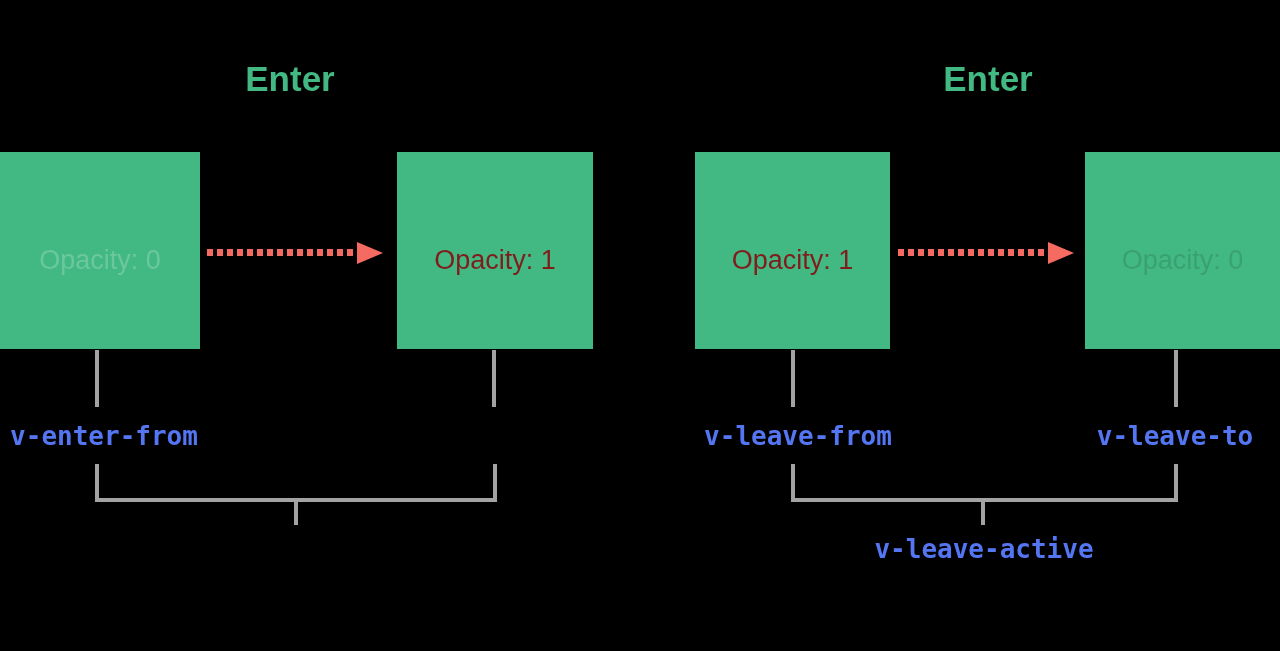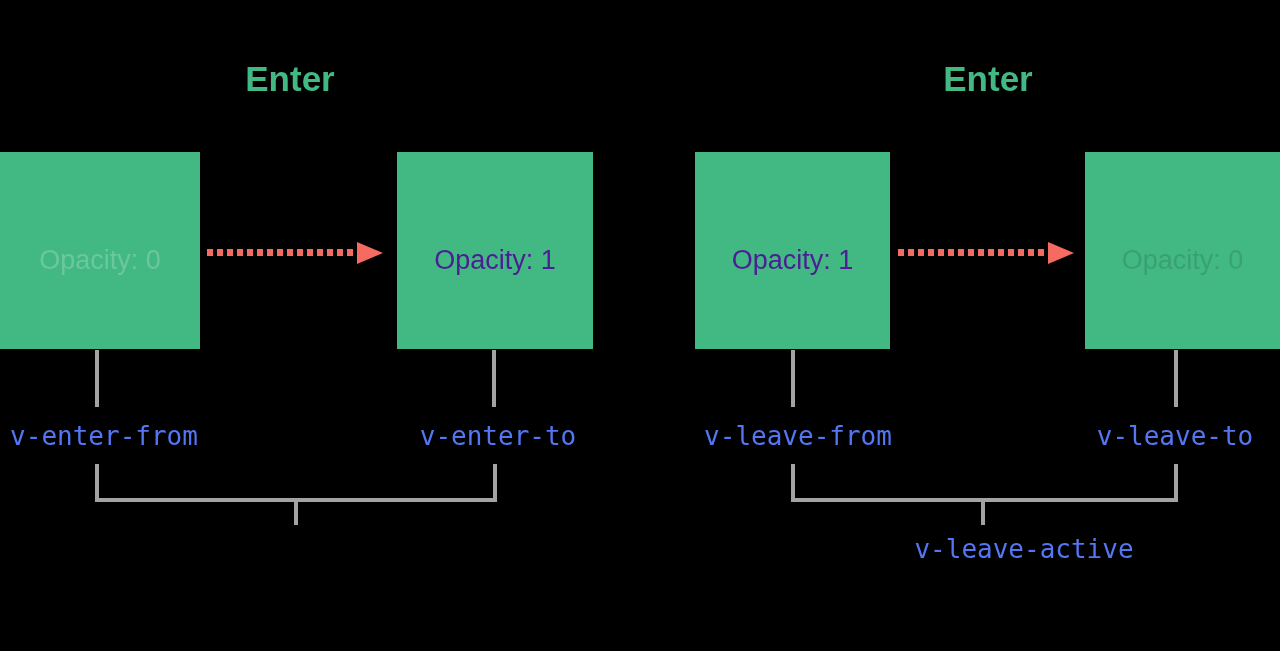--- a/index.html
+++ b/index.html
@@ -27,21 +27,21 @@
     height: 197px;
     background: #42b883;
     display: flex;
     align-items: center;
     justify-content: center;
     font-size: 27px;
     padding-top: 20px;
     box-sizing: border-box;
     white-space: nowrap;
   }
-  .box.solid { color: #4c1d95; }
+  .box.solid { color: #7f1d1d; }
   .box.faded-light { color: rgba(255,255,255,0.22); }
   .box.faded-dark { color: rgba(0,0,0,0.13); }
   .dash {
     position: absolute;
     top: 249px;
     height: 7px;
     background: repeating-linear-gradient(90deg, #f66b61 0 6px, transparent 6px 10px);
   }
   .head {
     position: absolute;
@@ -59,21 +59,21 @@
   }
   .hline {
     position: absolute;
     height: 4px;
     background: #a3a3a3;
   }
   .clabel {
     position: absolute;
     transform: translateX(-50%);
     font-family: "DejaVu Sans Mono", monospace;
-    font-weight: normal;
+    font-weight: bold;
     font-size: 26px;
     line-height: 30px;
     color: #5476f3;
     white-space: nowrap;
   }
   .row1 { top: 421px; }
   .row2 { top: 534px; }
 </style>
 </head>
 <body>
@@ -102,29 +102,28 @@
 
   <div class="dash" style="left:898px; width:151px"></div>
   <div class="head" style="left:1048px"></div>
 
   <div class="vline" style="left:95px; top:350px; height:57px"></div>
   <div class="vline" style="left:492px; top:350px; height:57px"></div>
   <div class="vline" style="left:791px; top:350px; height:57px"></div>
   <div class="vline" style="left:1174px; top:350px; height:57px"></div>
 
   <div class="clabel row1" style="left:104px">v-enter-from</div>
-  <div class="clabel row1" style="left:498px">v-enter-to</div>
   <div class="clabel row1" style="left:798px">v-leave-from</div>
   <div class="clabel row1" style="left:1175px">v-leave-to</div>
 
   <div class="vline" style="left:95px; top:464px; height:38px"></div>
   <div class="vline" style="left:493px; top:464px; height:38px"></div>
   <div class="hline" style="left:95px; top:498px; width:402px"></div>
   <div class="vline" style="left:294px; top:502px; height:23px"></div>
 
   <div class="vline" style="left:791px; top:464px; height:38px"></div>
   <div class="vline" style="left:1174px; top:464px; height:38px"></div>
   <div class="hline" style="left:791px; top:498px; width:387px"></div>
   <div class="vline" style="left:981px; top:502px; height:23px"></div>
 
-  <div class="clabel row2" style="left:1024px">v-leave-active</div>
+  <div class="clabel row2" style="left:984px">v-leave-active</div>
 
 </div>
 
 </body></html>

